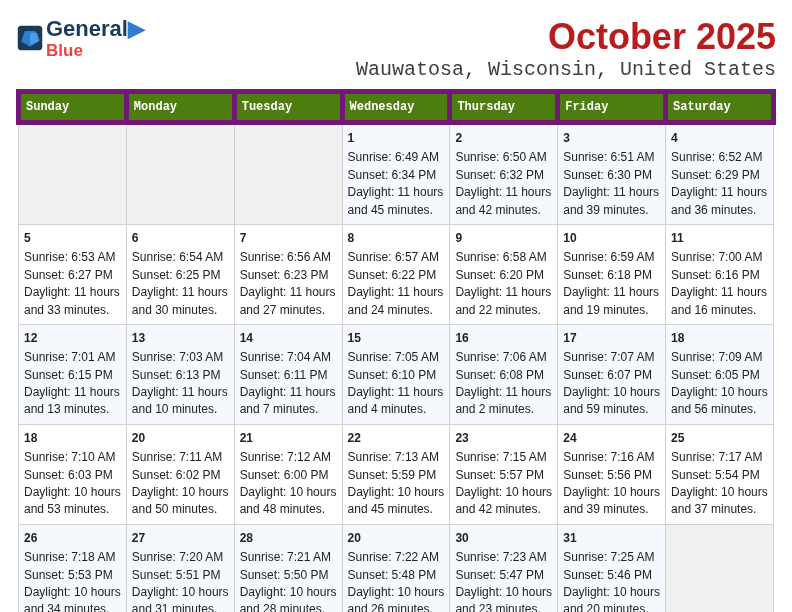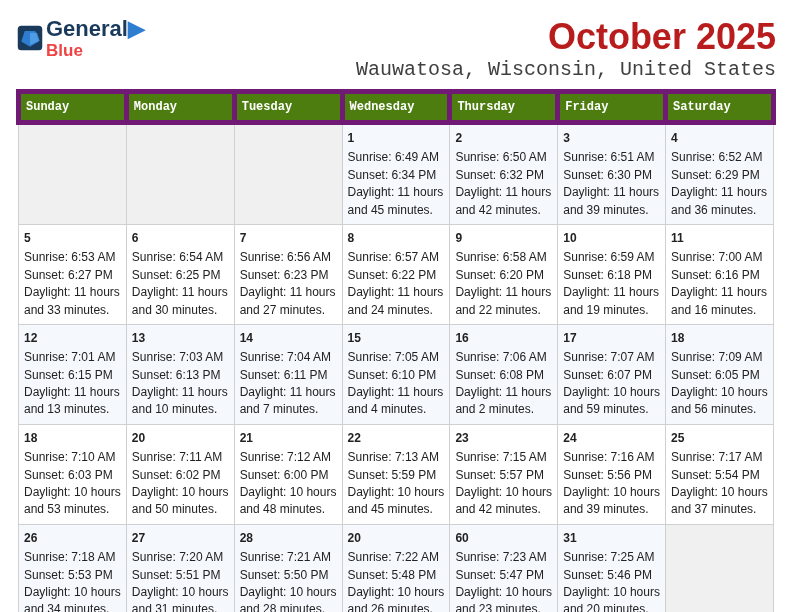--- a/index.html
+++ b/index.html
@@ -240,21 +240,21 @@
         </td>
         <td>
           <span class="day-num">28</span>
           <div class="day-info">Sunrise: 7:21 AM<br>Sunset: 5:50 PM<br>Daylight: 10 hours<br>and 28 minutes.</div>
         </td>
         <td>
           <span class="day-num">20</span>
           <div class="day-info">Sunrise: 7:22 AM<br>Sunset: 5:48 PM<br>Daylight: 10 hours<br>and 26 minutes.</div>
         </td>
         <td>
-          <span class="day-num">60</span>
+          <span class="day-num">30</span>
           <div class="day-info">Sunrise: 7:23 AM<br>Sunset: 5:47 PM<br>Daylight: 10 hours<br>and 23 minutes.</div>
         </td>
         <td>
           <span class="day-num">31</span>
           <div class="day-info">Sunrise: 7:25 AM<br>Sunset: 5:46 PM<br>Daylight: 10 hours<br>and 20 minutes.</div>
         </td>
         <td class="empty"></td>
       </tr>
     </tbody>
 </table>

